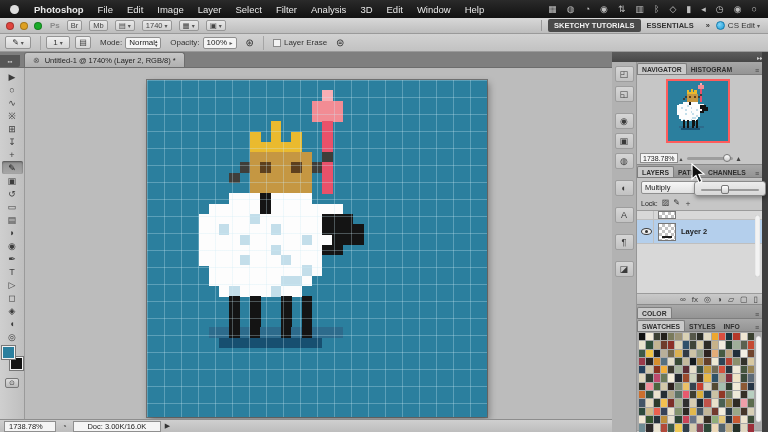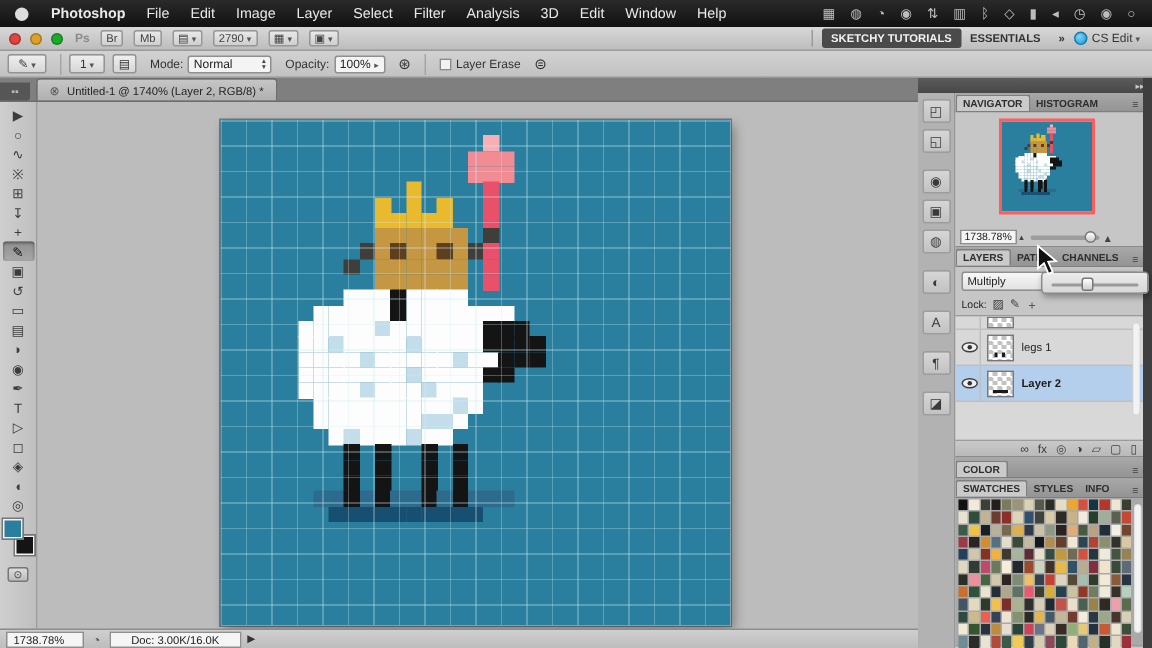--- a/index.html
+++ b/index.html
@@ -215,21 +215,21 @@
         <span>Br</span>
       </div>
     <div class="mini-btn">
         <span>Mb</span>
       </div>
     <div class="mini-btn">
         <span>▤</span>
         <span class="dd">▾</span>
       </div>
     <div class="mini-btn">
-        <span>2790</span>
+        <span>1740</span>
         <span class="dd">▾</span>
       </div>
     <div class="mini-btn">
         <span>▦</span>
         <span class="dd">▾</span>
       </div>
     <div class="mini-btn">
         <span>▣</span>
         <span class="dd">▾</span>
       </div>
@@ -253,21 +253,21 @@
     </div>
     <div class="vsep"></div>
     <div class="opt-box" style="width:24px;justify-content:center">
       <span>1</span>
         <span class="dd">▾</span>
     </div>
     <div class="opt-box" style="width:16px;justify-content:center">
       <span>▤</span>
     </div>
     <span class="opt-label">Mode:</span>
-    <div class="field" style="width:56px">
+    <div class="field" style="width:36px">
       <span>Normal</span>
       <span class="spin" style="margin-left:auto">▴<br>▾</span>
     </div>
     <span class="opt-label">Opacity:</span>
     <div class="field" style="width:34px">
       <span>100%</span>
       <span class="dd" style="margin-left:auto">▸</span>
     </div>
     <span class="opt-label" style="font-size:10px">⊛</span>
     <div class="vsep"></div>
@@ -819,29 +819,20 @@
             <span class="lock-ico">✎</span>
             <span class="lock-ico">＋</span>
           </span>
       </div>
       <div id="layers-list">
         <div id="layers-rows">
             <div class="layer-row partial">
               <div class="eye-box"></div>
               <div class="lthumb"></div>
             </div>
-            <div class="layer-row">
-              <div class="eye-box">
-                <div class="eye"></div>
-              </div>
-              <div class="lthumb">
-                <div class="lmark dots"></div>
-              </div>
-              <div class="lname">legs 1</div>
-            </div>
             <div class="layer-row selected">
               <div class="eye-box">
                 <div class="eye"></div>
               </div>
               <div class="lthumb">
                 <div class="lmark line"></div>
               </div>
               <div class="lname" style="font-weight: bold;">Layer 2</div>
             </div>
           </div>

